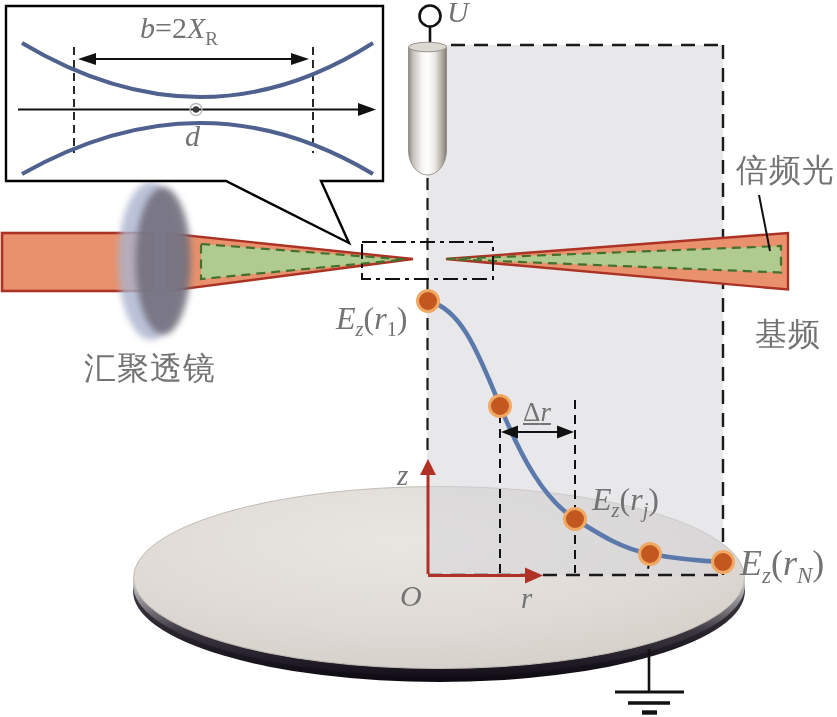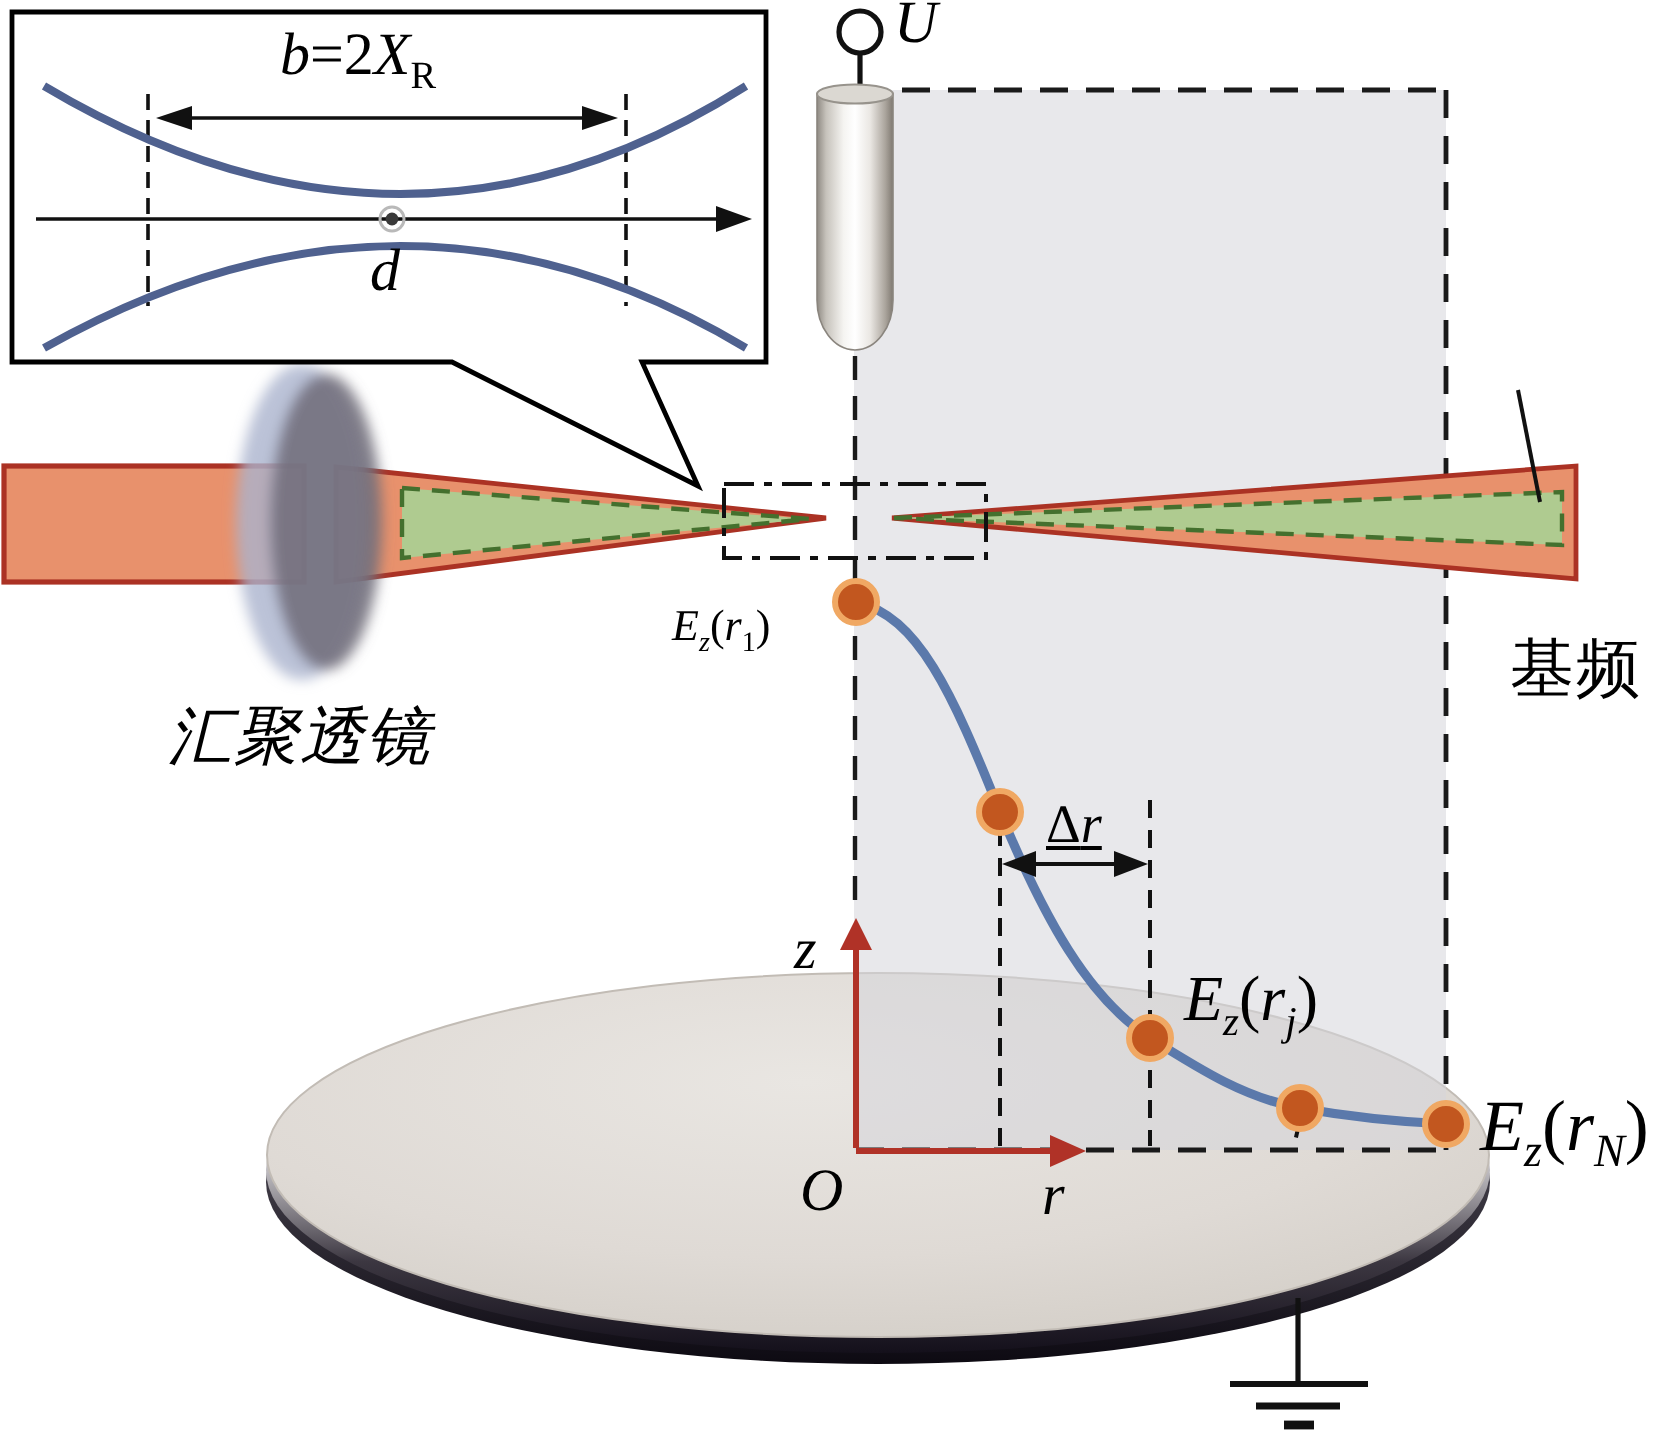--- a/index.html
+++ b/index.html
@@ -1,19 +1,19 @@
 <!DOCTYPE html>
 <html><head>
 <meta charset="utf-8">
 <style>
   html,body{margin:0;padding:0;background:#ffffff;}
   .stage{position:relative;width:837px;height:717px;background:#ffffff;overflow:hidden;
          font-family:"Liberation Serif","DejaVu Serif",serif;}
   .stage svg{position:absolute;left:0;top:0;}
-  .lbl{position:absolute;color:#000000;white-space:nowrap;line-height:1;}
+  .lbl{position:absolute;color:#737373;white-space:nowrap;line-height:1;}
   .math{font-style:italic;}
   .up{font-style:normal;}
   .cjk{font-style:normal;font-size:32px;letter-spacing:1px;}
   sub{font-size:64%;line-height:0;}
 </style>
 </head>
 <body>
 
 <div class="stage">
 <svg width="837" height="717" viewBox="0 0 837 717">
@@ -134,24 +134,25 @@
 
   <line x1="759" y1="195" x2="770" y2="251" stroke="#111" stroke-width="2"></line>
 </svg>
 
 <div class="lbl math" style="left:447px;top:-3px;font-size:30px;">U</div>
 
 <div class="lbl math" style="left:140px;top:13px;font-size:30px;"><span>b</span><span class="up">=2</span><span>X</span><sub class="up">R</sub></div>
 
 <div class="lbl math" style="left:185px;top:121px;font-size:30px;">d</div>
 
-<div class="lbl cjk" style="left:84px;top:352px;font-style:italic;">汇聚透镜</div>
+<div class="lbl cjk" style="left:84px;top:352px;">汇聚透镜</div>
+<div class="lbl cjk" style="left:736px;top:154px;">倍频光</div>
 <div class="lbl cjk" style="left:755px;top:306px;margin-top:12px;">基频</div>
 
-<div class="lbl math" style="left:336px;top:302px;font-size:22px;"><span>E</span><sub>z</sub><span class="up">(</span><span>r</span><sub class="up">1</sub><span class="up">)</span></div>
+<div class="lbl math" style="left:336px;top:302px;font-size:32px;"><span>E</span><sub>z</sub><span class="up">(</span><span>r</span><sub class="up">1</sub><span class="up">)</span></div>
 
 <div class="lbl math" style="left:592px;top:483px;font-size:32px;"><span>E</span><sub>z</sub><span class="up">(</span><span>r</span><sub>j</sub><span class="up">)</span></div>
 
 <div class="lbl math" style="left:740px;top:545px;font-size:36px;"><span>E</span><sub>z</sub><span class="up">(</span><span>r</span><sub>N</sub><span class="up">)</span></div>
 
 <div class="lbl" style="left:523px;top:399px;font-size:27px;text-decoration:underline;"><span class="up">Δ</span><span class="math">r</span></div>
 
 <div class="lbl math" style="left:397px;top:461px;font-size:29px;">z</div>
 <div class="lbl math" style="left:400px;top:581px;font-size:30px;">O</div>
 <div class="lbl math" style="left:521px;top:584px;font-size:29px;">r</div>

